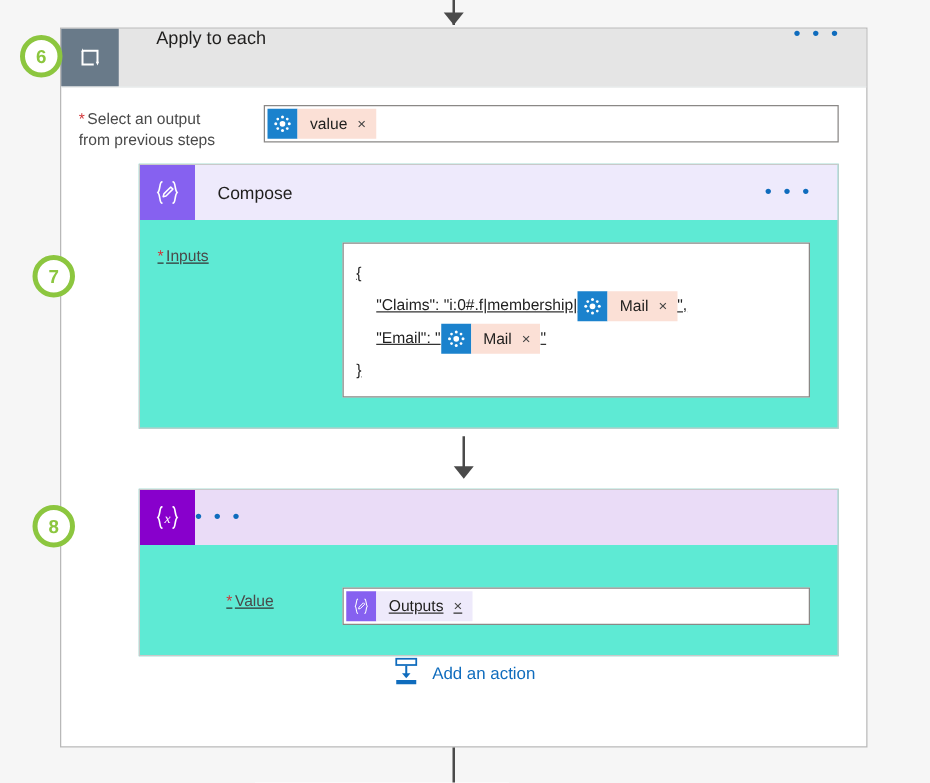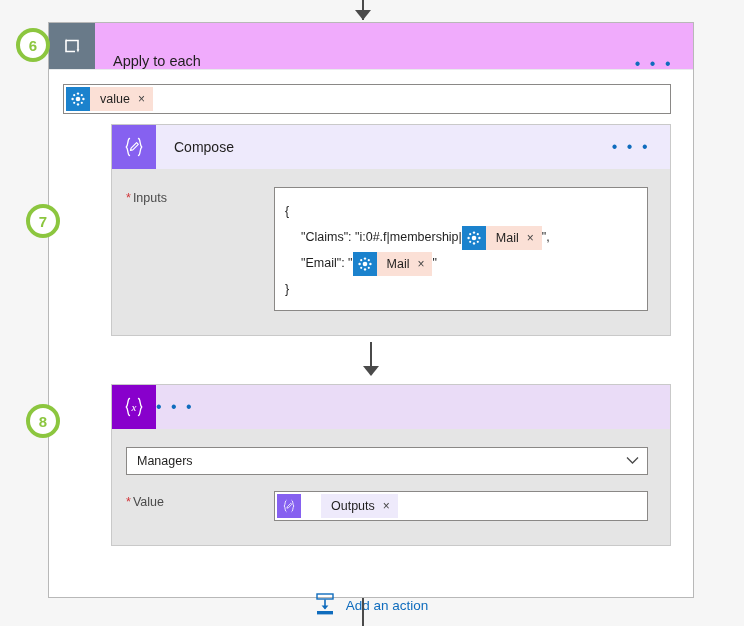--- a/index.html
+++ b/index.html
@@ -54,24 +54,25 @@
     top: 22px;
     width: 646px;
     height: 576px;
     background: #ffffff;
     border: 1px solid #b8b8b8;
     box-sizing: border-box;
   }
 
   .scope-header {
     display: flex;
-    align-items: flex-end;
+    align-items: flex-start;
     height: 46px;
-    background: #f0abfc;
+    background: #e5e5e5;
     border-bottom: 1px solid #e8ebec;
+    gap: 12px;
   }
   .scope-icon-block {
     width: 46px;
     height: 46px;
     background: #697a89;
     display: flex;
     align-items: center;
     justify-content: center;
     flex: 0 0 auto;
   }
@@ -148,32 +149,32 @@
   .token-icon.sp { background: #1b82cd; }
   .token-icon.out { background: #8661f0; }
   .token-body {
     padding: 0 8px 0 10px;
     display: flex;
     align-items: center;
     gap: 8px;
     height: 24px;
   }
   .token-body.peach { background: #fbe0d6; color: #201f1e; }
-  .token-body.lav   { background: #eeeafb; color: #201f1e; margin-left: 20px; }
+  .token-body.lav   { background: #eeeafb; color: #201f1e; }
   .token-x {
     color: #454545;
     font-size: 12px;
     cursor: pointer;
   }
 
   
   .action-card {
     margin: 0 22px 0 62px;
     border: 1px solid #c9c9c9;
-    background: #e5e5e5;
+    background: #5eead4;
     box-sizing: border-box;
   }
   .action-header {
     display: flex;
     align-items: center;
     height: 44px;
   }
   .action-header.compose { background: #eeeafc; }
   .action-header.append  { background: #eadcf7; }
 
@@ -189,21 +190,21 @@
   }
   .action-icon-block.compose { background: #8661f0; }
   .action-icon-block.append  { background: #8800cc; }
   .action-title {
     margin-left: 18px;
     font-size: 14px;
     color: #201f1e;
     flex: 1 1 auto;
   }
 
-  .action-body { padding: 4px 0 14px 0; }
+  .action-body { padding: 4px 0 14px 0; text-decoration: underline; }
 
   
   .code-box {
     border: 1px solid #8a8886;
     background: #ffffff;
     padding: 10px 10px 8px 10px;
     min-height: 88px;
     box-sizing: border-box;
     font-size: 12.5px;
     line-height: 26px;
@@ -256,21 +257,20 @@
     border-right: 8px solid transparent;
     border-top: 10px solid #4a4a4a;
   }
 
   
   .add-action-row {
     display: flex;
     align-items: center;
     justify-content: center;
     gap: 10px;
-    margin-top: 46px;
   }
   .add-action-label {
     color: #0f6cbd;
     font-size: 13.5px;
     cursor: pointer;
   }
 
   
   .badge {
     position: absolute;
@@ -319,20 +319,24 @@
         <path d="M15.6 14.4 L17 17.4 L18.3 14.4" fill="#ffffff"></path>
       </svg>
     </div>
     <div class="scope-title">Apply to each</div>
     <div class="ellipsis-menu">• • •</div>
   </div>
 
   <div class="scope-body">
 
     <div class="field-row">
+      <div class="field-label">
+        <span class="req-star">*</span><span>Select an output</span><br>
+        <span>from previous steps</span>
+      </div>
       <div class="field-control">
         <div class="input-box">
           <span class="token">
             <span class="token-icon sp">
               <svg width="16" height="16" viewBox="0 0 16 16" aria-hidden="true">
                 <circle cx="8" cy="8" r="2.3" fill="#ffffff"></circle>
                 <circle cx="8" cy="2.6" r="1.2" fill="#ffffff"></circle>
                 <circle cx="8" cy="13.4" r="1.2" fill="#ffffff"></circle>
                 <circle cx="2.6" cy="8" r="1.2" fill="#ffffff"></circle>
                 <circle cx="13.4" cy="8" r="1.2" fill="#ffffff"></circle>
@@ -439,33 +443,23 @@
             <path d="M16.5 2.5 C18.6 2.8 17.6 9 19.7 11 C17.6 13 18.6 19.2 16.5 19.5" stroke="#ffffff" stroke-width="1.3" fill="none" stroke-linecap="round"></path>
             <text x="12" y="15.4" font-family="Liberation Serif, serif" font-style="italic" font-size="11" fill="#ffffff" text-anchor="middle">x</text>
           </svg>
         </div>
         <div class="ellipsis-menu">• • •</div>
       </div>
 
       <div class="action-body">
 
         <div class="field-row">
-          <div class="field-control">
-            <div class="select-box">
-              <span>Managers</span>
-              <span class="chevron">
-                <svg width="13" height="9" viewBox="0 0 13 9" aria-hidden="true">
-                  <path d="M1 1.5 L6.5 7 L12 1.5" stroke="#4a4a4a" stroke-width="1.3" fill="none"></path>
-                </svg>
-              </span>
-            </div>
-          </div>
-        </div>
-
-        <div class="field-row" style="padding-top:6px;">
+        </div>
+
+        <div class="field-row" style="padding-top:6px;text-align:center;">
           <div class="field-label">
             <span class="req-star">*</span><span>Value</span>
           </div>
           <div class="field-control">
             <div class="input-box">
               <span class="token">
                 <span class="token-icon out">
                   <svg width="18" height="16" viewBox="0 0 24 22" aria-hidden="true">
                     <path d="M8 3.2 C6.3 3.5 7.1 9 5.4 11 C7.1 13 6.3 18.5 8 18.8" stroke="#ffffff" stroke-width="1.2" fill="none" stroke-linecap="round"></path>
                     <path d="M16 3.2 C17.7 3.5 16.9 9 18.6 11 C16.9 13 17.7 18.5 16 18.8" stroke="#ffffff" stroke-width="1.2" fill="none" stroke-linecap="round"></path>

